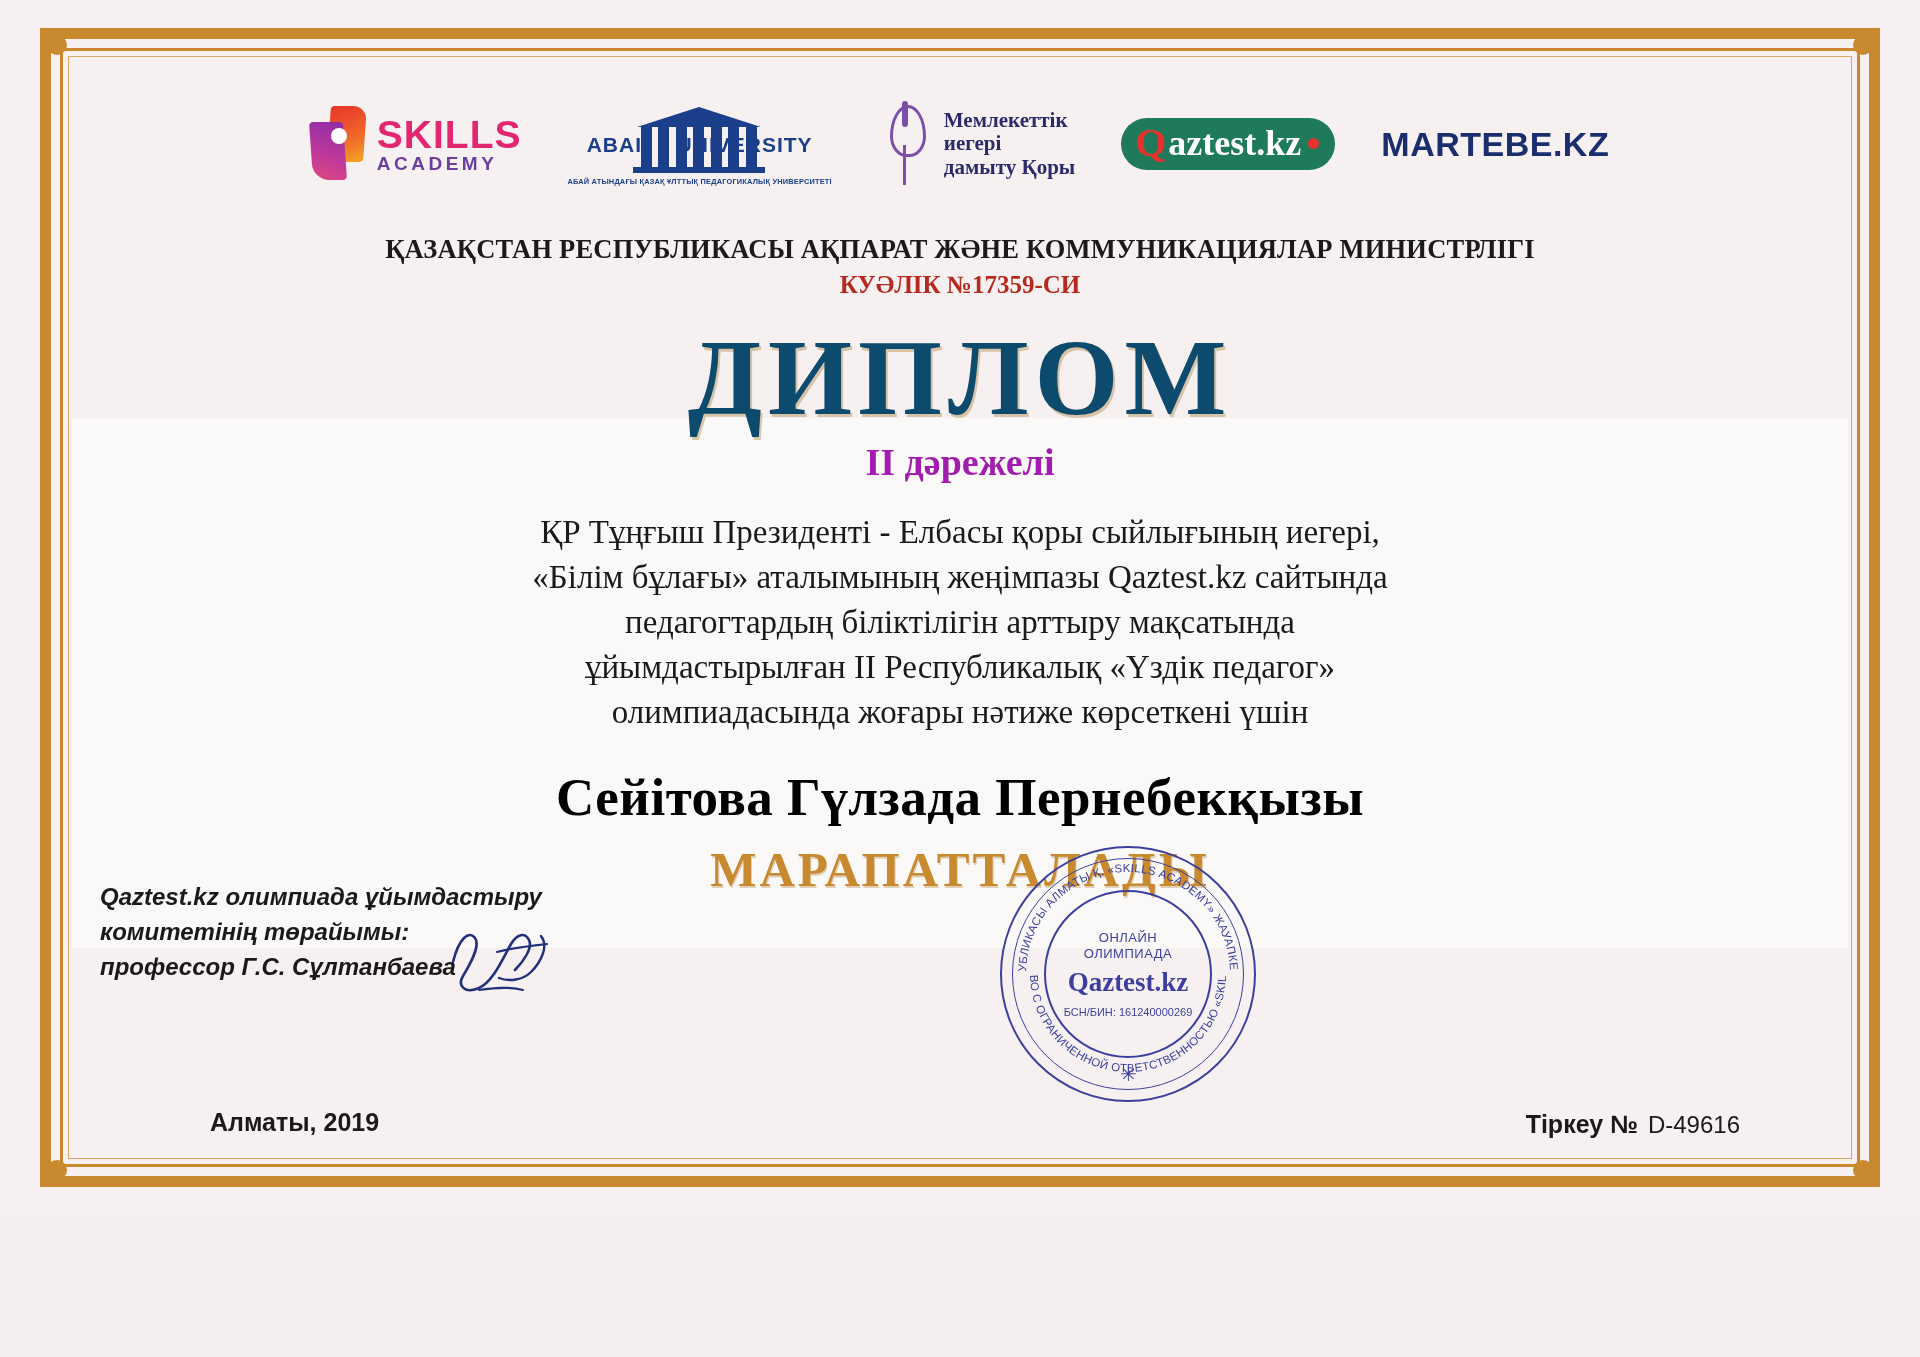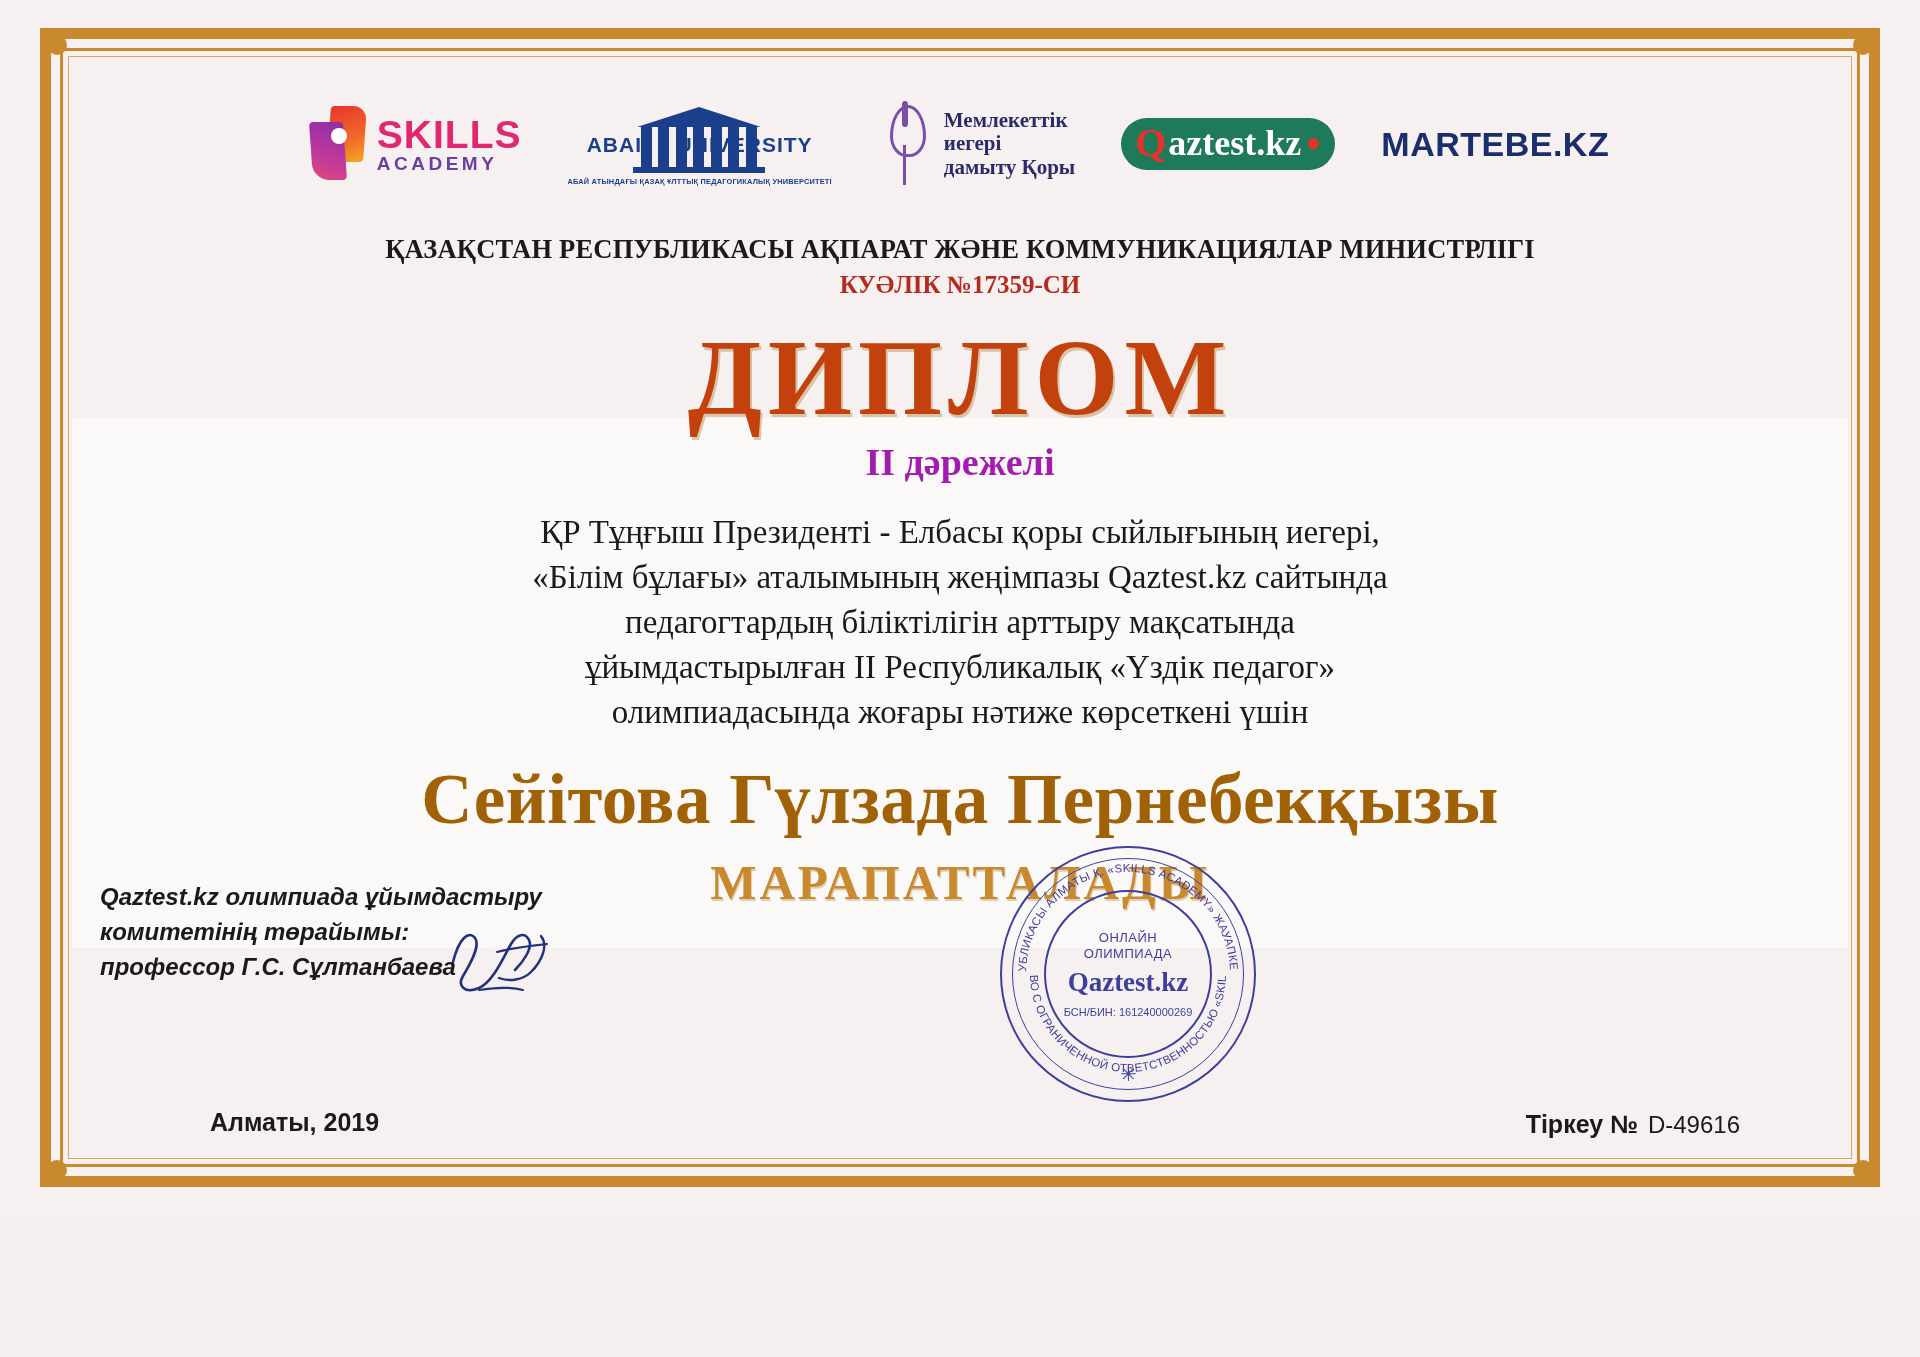--- a/index.html
+++ b/index.html
@@ -263,21 +263,21 @@
     font-size: 25px;
     color: #b5291f;
   }
 
   .diploma-title {
     margin-top: 22px;
     font-family: "Liberation Serif", serif;
     font-weight: bold;
     font-size: 108px;
     letter-spacing: 6px;
-    color: #c2410c;
+    color: #0c4a6e;
     text-shadow: 2px 3px 0 rgba(160,110,30,0.35);
     line-height: 1.05;
   }
 
   .degree {
     margin-top: 6px;
     font-family: "Liberation Serif", serif;
     font-weight: bold;
     font-size: 38px;
     color: #a21caf;
@@ -285,25 +285,25 @@
 
   .body-text {
     margin-top: 26px;
     font-family: "Liberation Serif", serif;
     font-size: 33px;
     line-height: 1.36;
     color: #1a1a1a;
   }
 
   .awardee {
-    margin-top: 24px;
-    font-family: "Liberation Serif", serif;
-    font-weight: bold;
-    font-size: 71px;
-    color: #a16207;
+    margin-top: 32px;
+    font-family: "Liberation Serif", serif;
+    font-weight: bold;
+    font-size: 53px;
+    color: #000000;
     letter-spacing: 0.5px;
   }
 
   .awarded-word {
     margin-top: 14px;
     font-family: "Liberation Serif", serif;
     font-weight: bold;
     font-size: 49px;
     letter-spacing: 3px;
     color: #c8892f;

